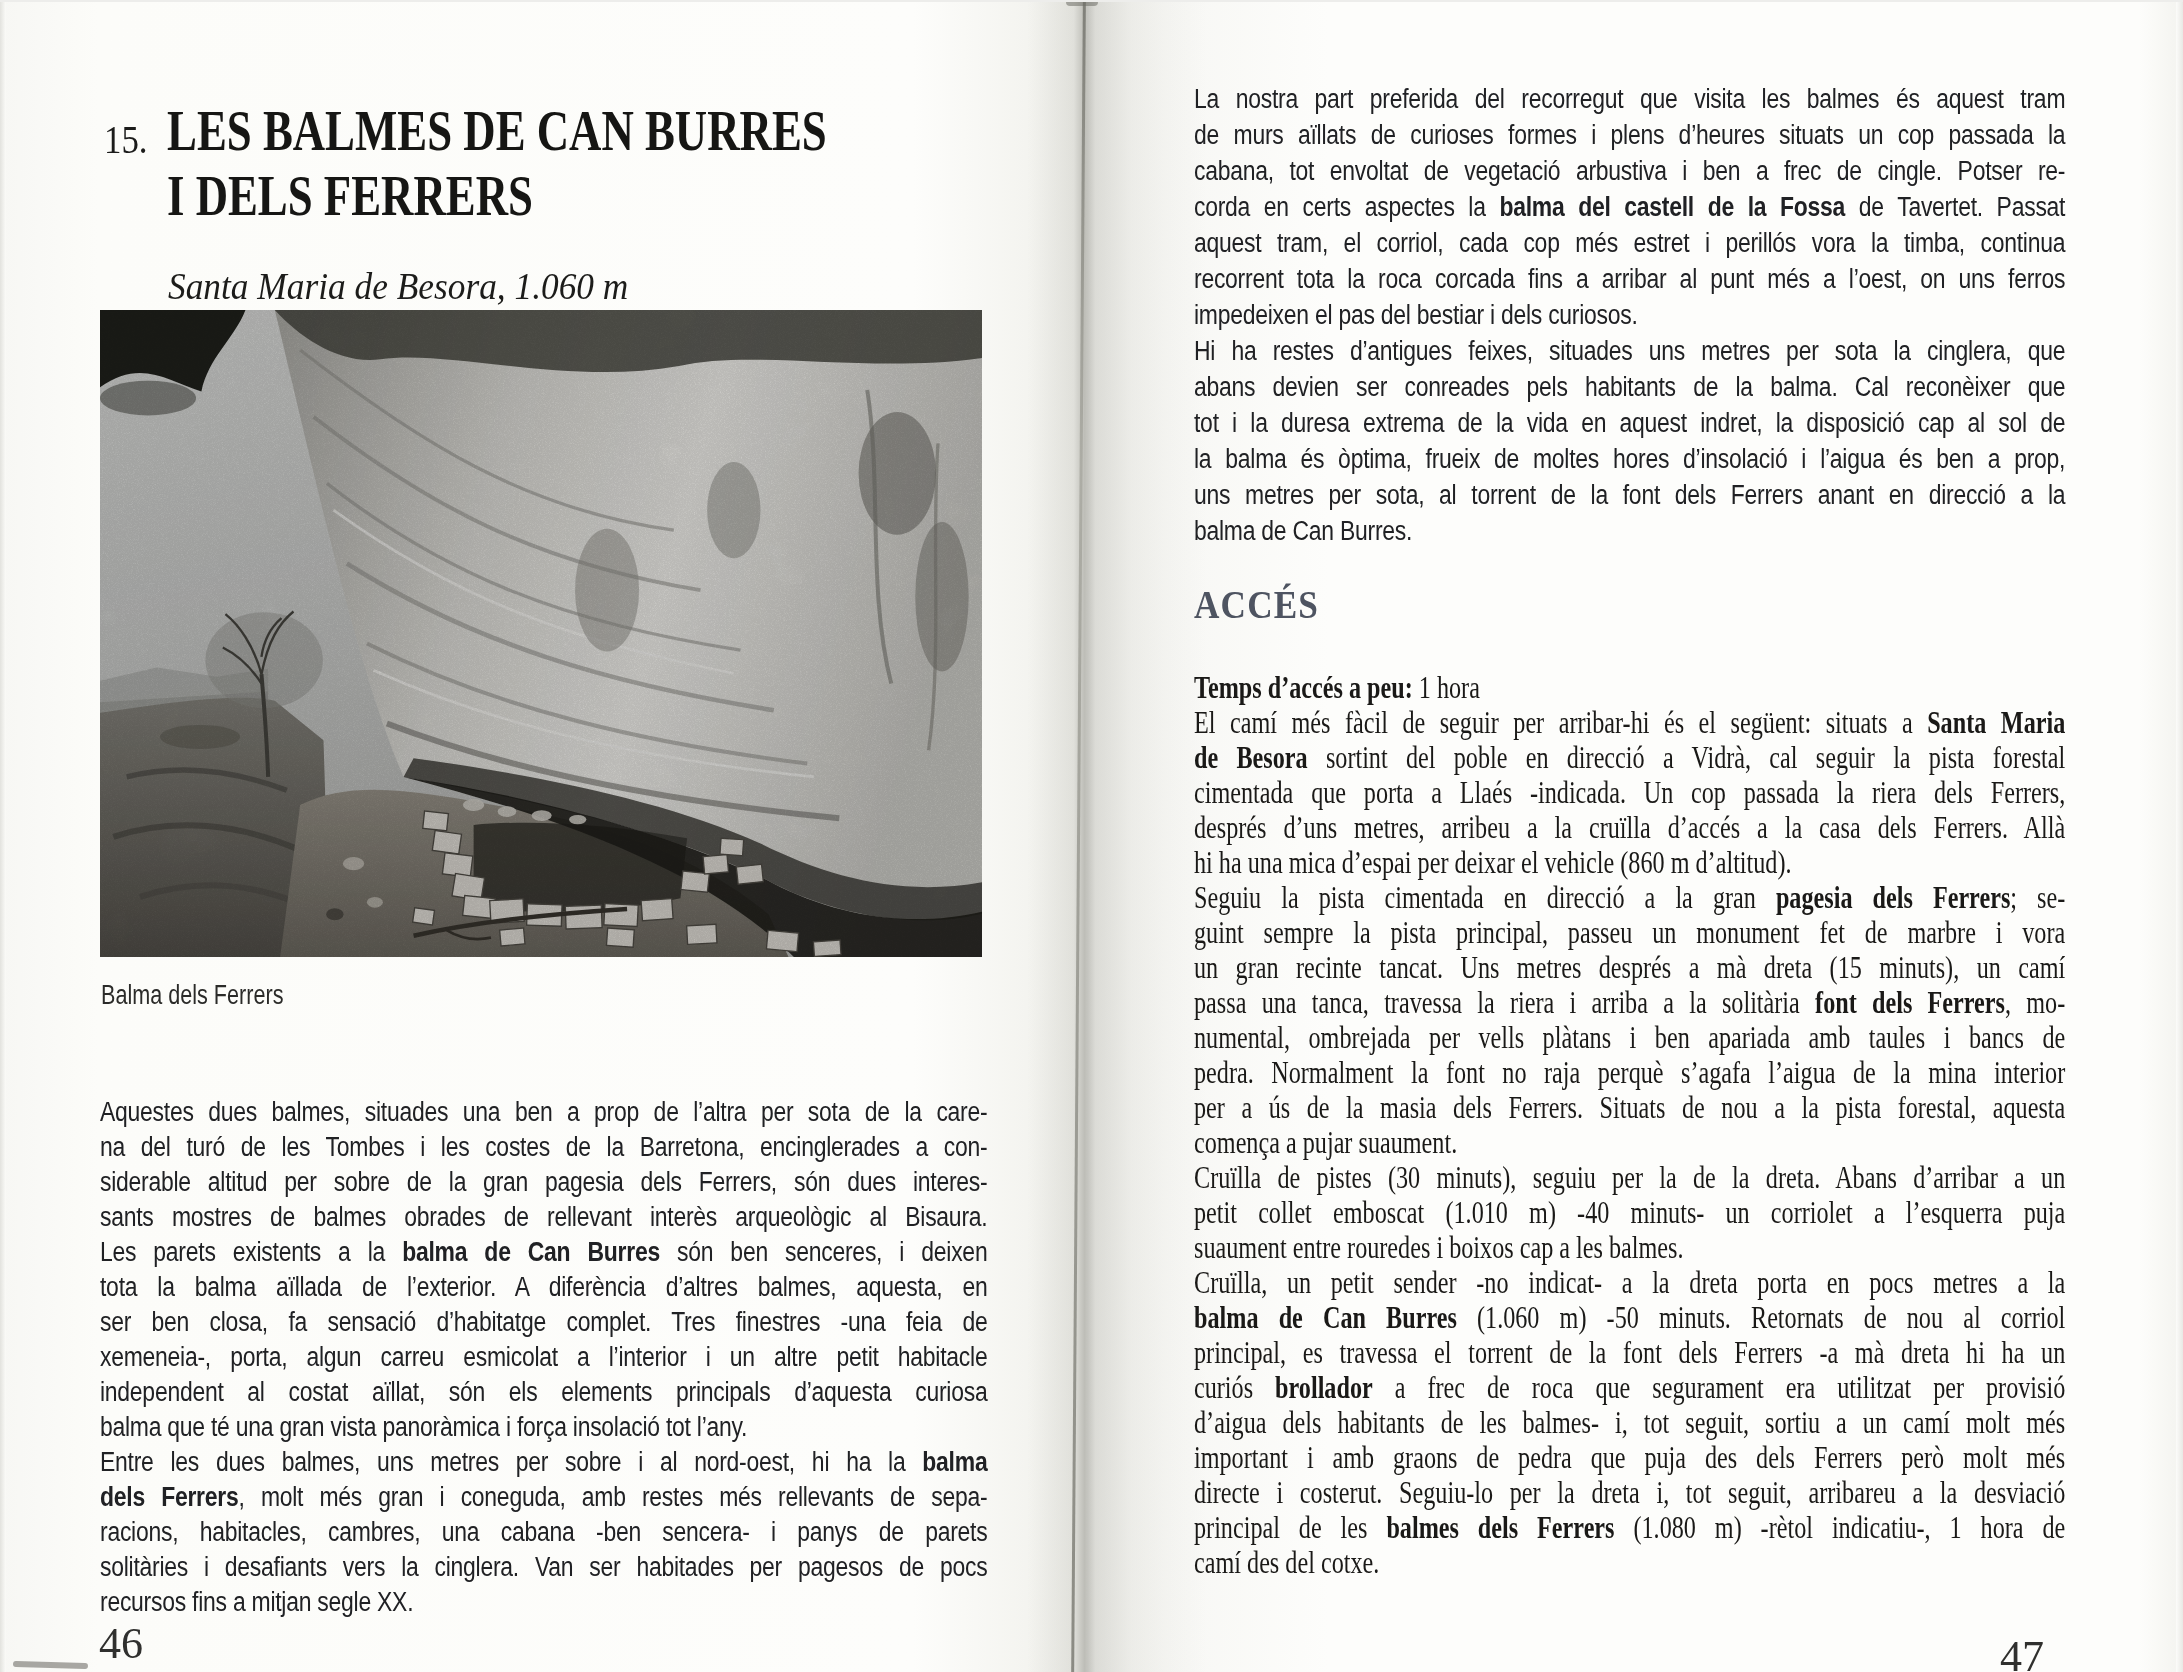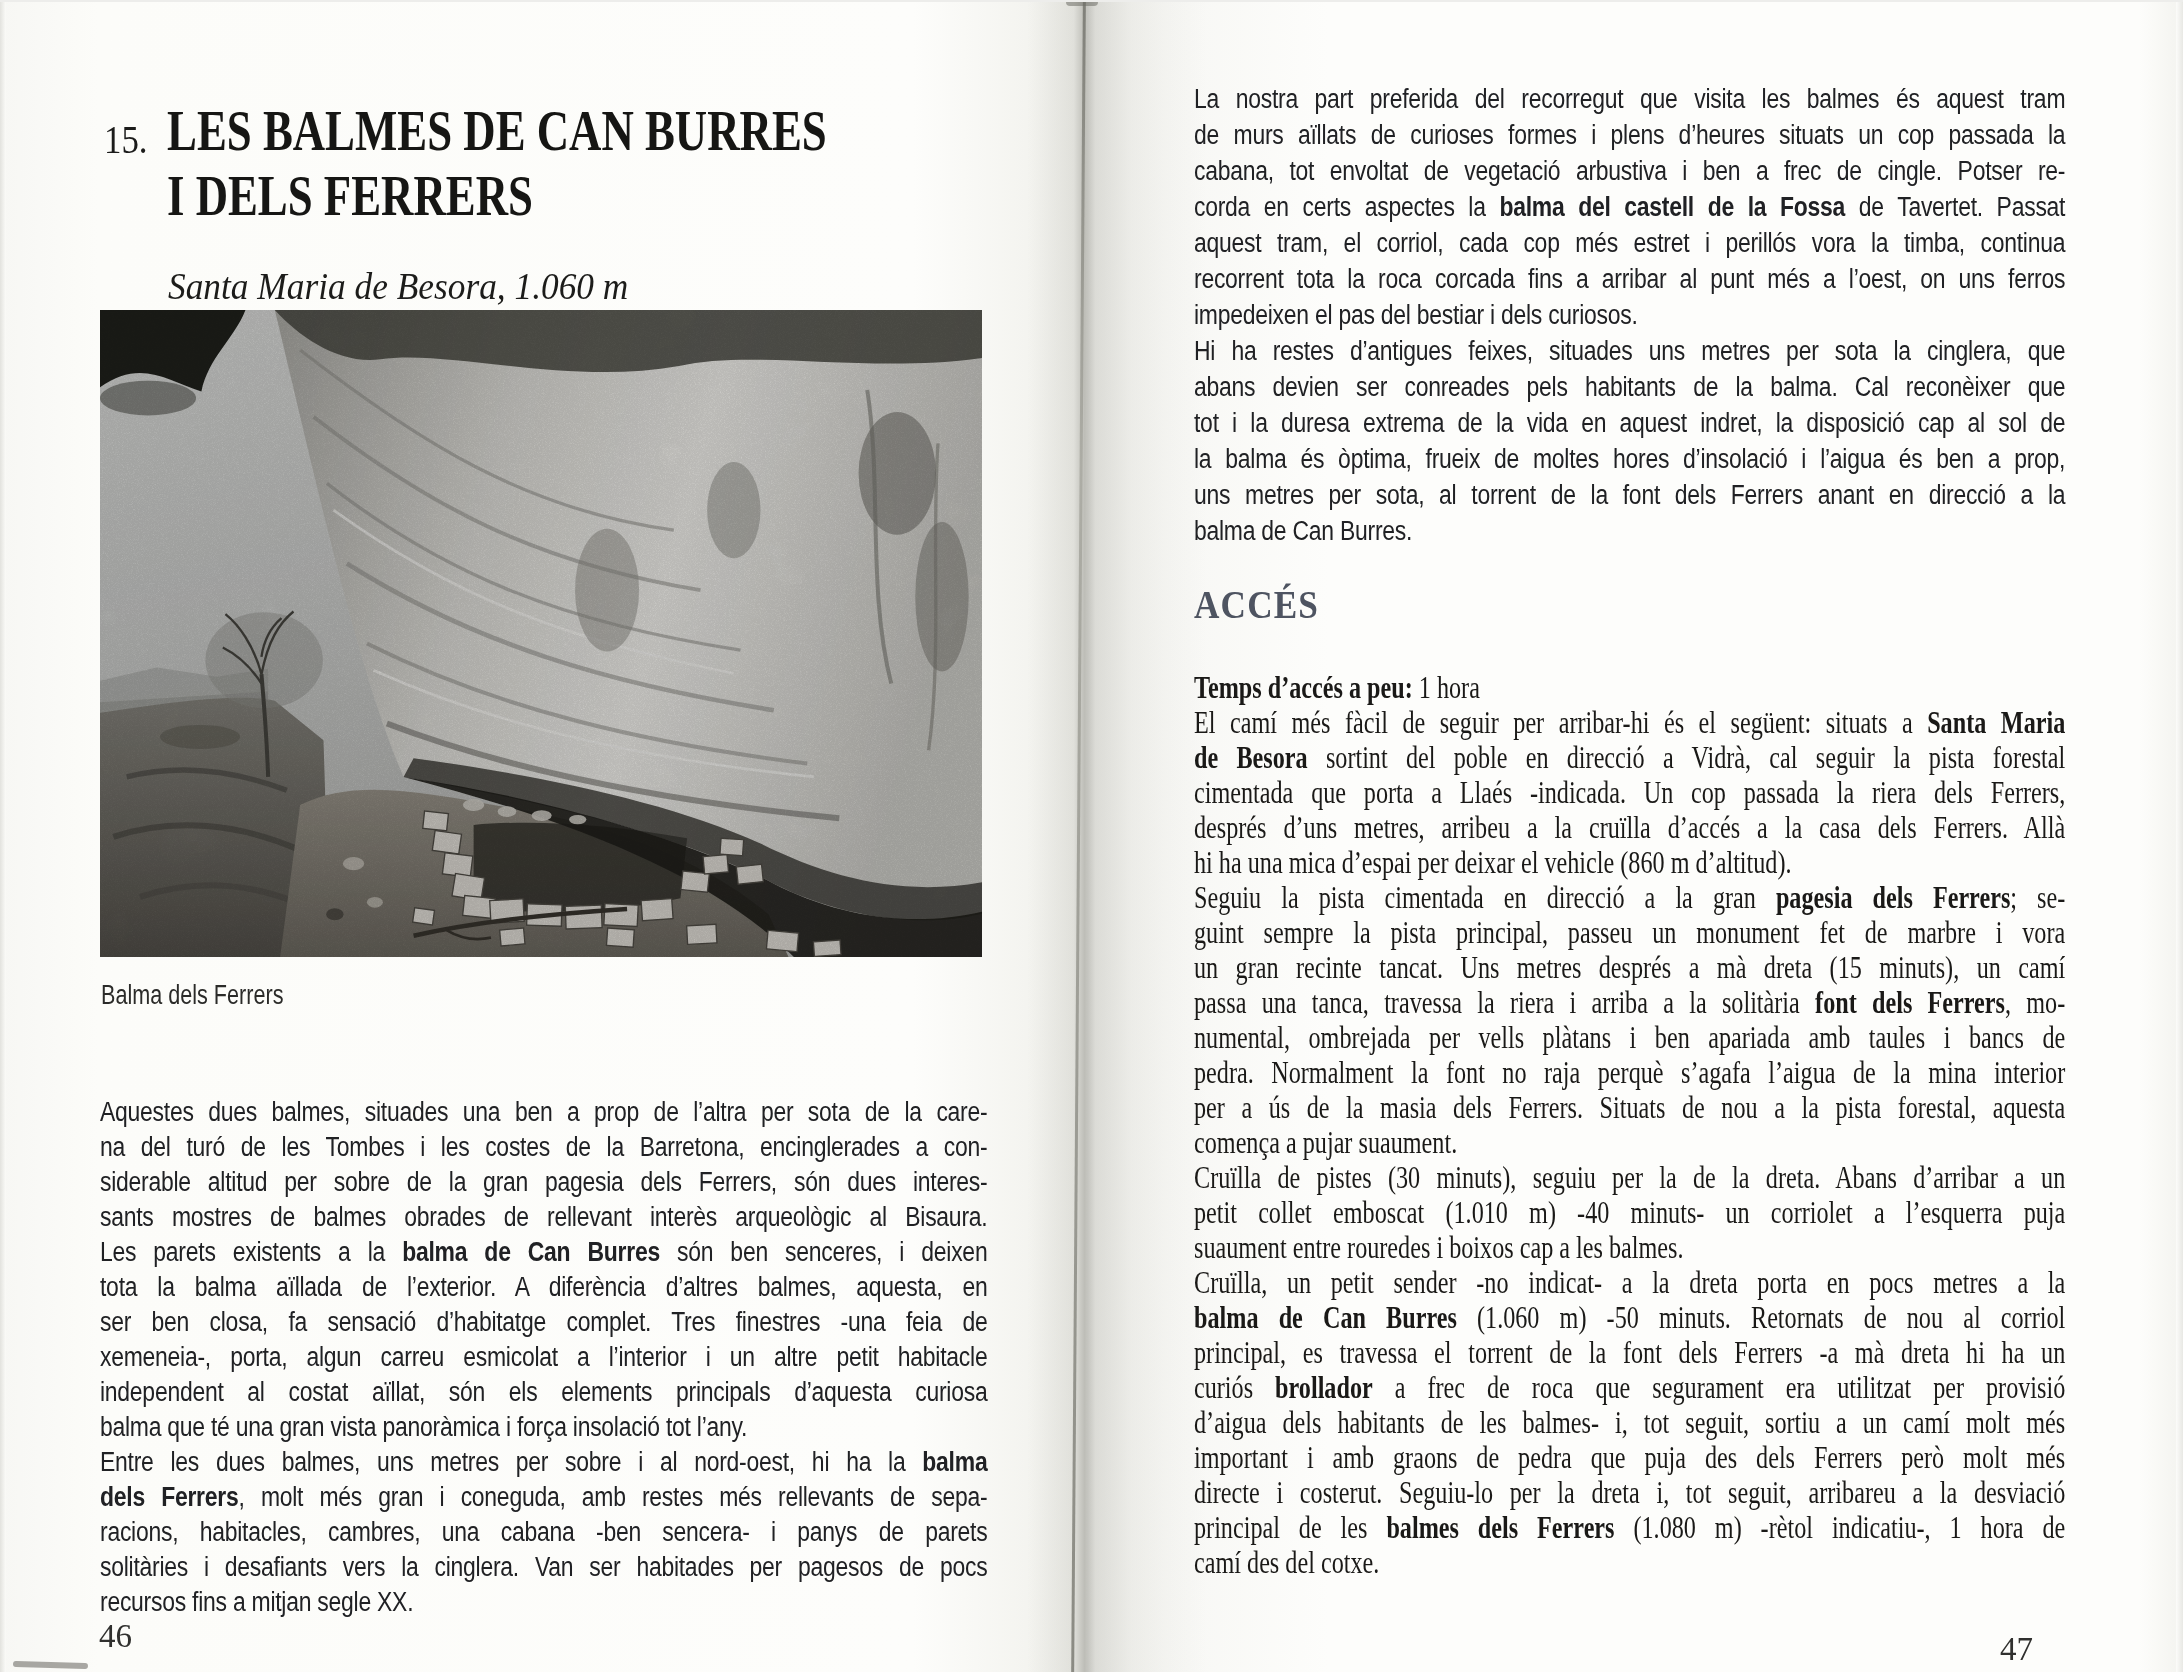--- a/index.html
+++ b/index.html
@@ -43,21 +43,21 @@
   .ln b{font-weight:700;}
   .left-body{left:100px;top:1095px;width:1044px;transform:scaleX(.85);--lh:35px;
     font-size:27px;letter-spacing:-0.3px;color:#202124;}
   .right-intro{left:1194px;top:81px;width:1025px;transform:scaleX(.85);--lh:36px;
     font-size:27px;letter-spacing:-0.3px;color:#202124;}
   .acces-heading{left:1194px;top:581px;font-family:"Liberation Serif",serif;font-weight:700;
     font-size:40px;color:#4e5461;letter-spacing:1.3px;transform:scaleX(.88);transform-origin:0 0;}
   .acces-body{left:1194px;top:670px;width:1117px;transform:scaleX(.78);--lh:35px;
     font-family:"Liberation Serif",serif;font-size:31px;color:#1a1917;}
 
-  .pagenum{font-family:"Liberation Serif",serif;font-size:33px;color:#30302e;}
+  .pagenum{font-family:"Liberation Serif",serif;font-size:44px;color:#30302e;}
   .pn-left{left:99px;top:1618px;}
   .pn-right{left:2000px;top:1631px;}
 </style>
 </head>
 <body>
 
 <div class="abs page-left"></div>
 <div class="abs page-right"></div>
 <div class="abs gutter-shade"></div>
 <div class="abs gutter-crease"></div>

